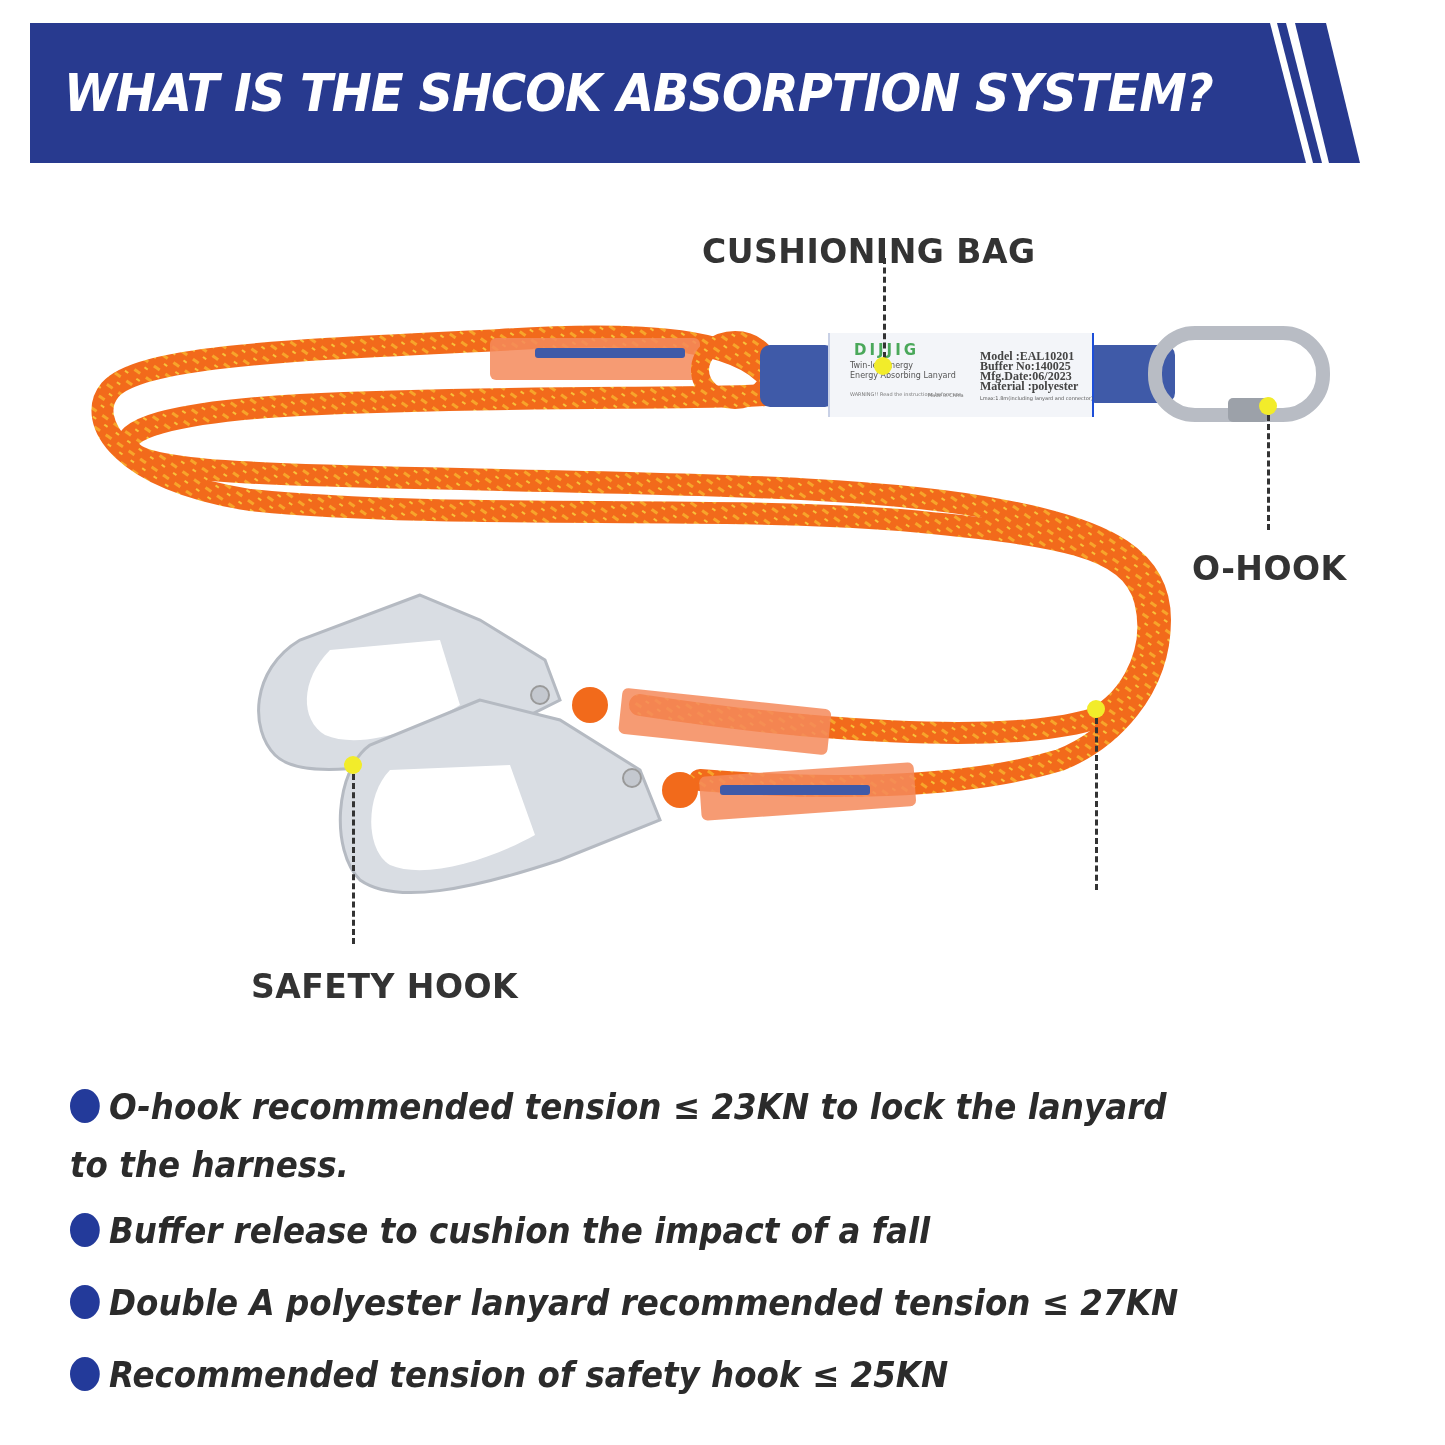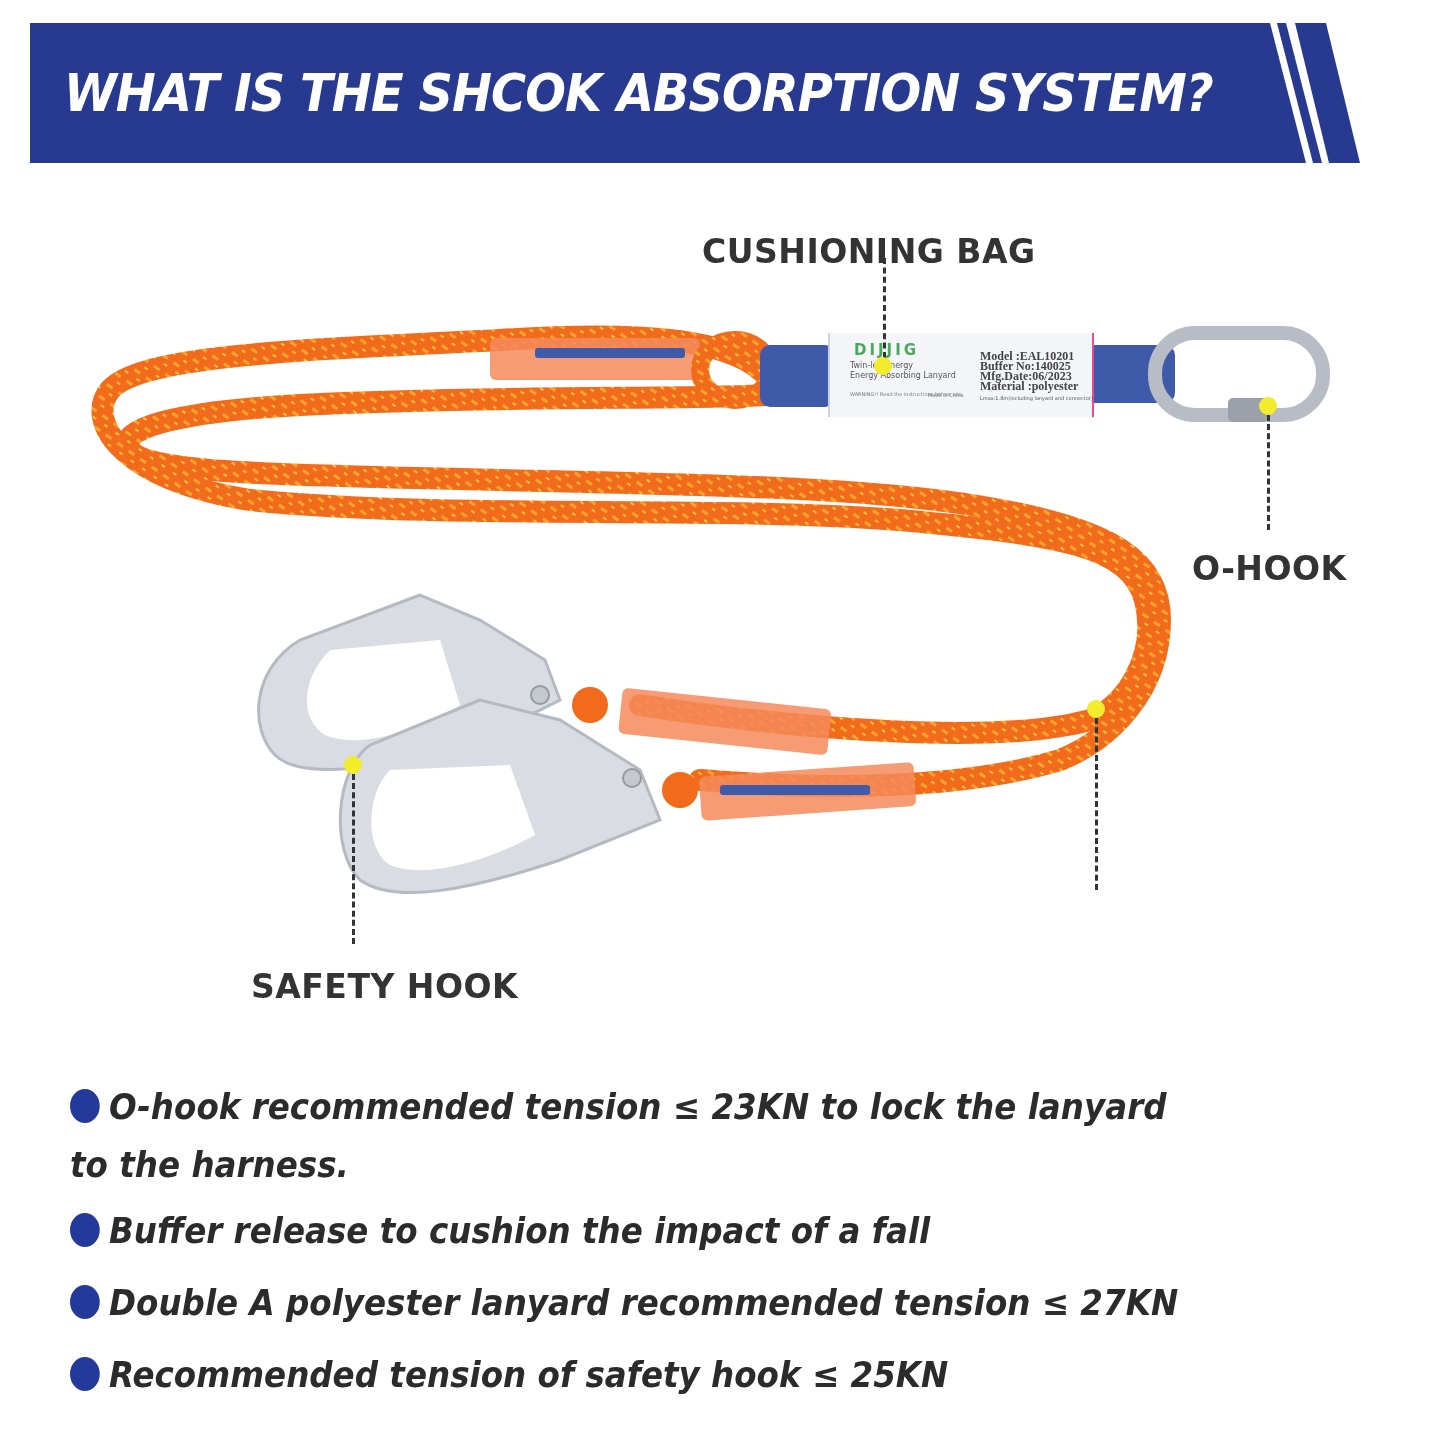--- a/index.html
+++ b/index.html
@@ -7,21 +7,21 @@
   .banner{position:absolute;left:11px;top:23px;width:1445px;height:140px;margin-left:19px;}
   .banner svg{position:absolute;left:0;top:0;}
   .banner-title{position:absolute;left:34px;top:40px;font-family:"DejaVu Sans",sans-serif;font-weight:bold;font-style:italic;font-size:52px;color:#fff;letter-spacing:-1px;transform:scaleX(0.92);transform-origin:left center;white-space:nowrap;}
   .label{position:absolute;font-family:"DejaVu Sans",sans-serif;font-weight:bold;font-size:33px;color:#333;letter-spacing:0.5px;line-height:40px;white-space:nowrap;margin-top:16px;}
   .dash{position:absolute;width:0;border-left:3px dashed #333;}
   .dot{position:absolute;width:18px;height:18px;border-radius:50%;background:#f2ec2a;}
   .illustration{position:absolute;left:0;top:0;}
   .bullets{position:absolute;left:70px;top:1078px;}
   .bullet{position:relative;font-family:"DejaVu Sans",sans-serif;font-weight:bold;font-style:italic;font-size:35px;color:#2b2b2b;line-height:58px;transform:scaleX(0.93);transform-origin:left center;white-space:nowrap;}
   .bullet .b-dot{display:inline-block;width:32px;height:34px;border-radius:50%;background:#233a9a;vertical-align:-4px;margin-right:10px;}
-  .label-card{position:absolute;left:828px;top:333px;width:262px;height:84px;background:#f3f5f9;border-left:2px solid #c9d1e6;border-right:2px solid #ec4899;}
+  .label-card{position:absolute;left:828px;top:333px;width:262px;height:84px;background:#f3f5f9;border-left:2px solid #c9d1e6;border-right:2px solid #1d4ed8;}
   .card-brand{position:absolute;left:24px;top:8px;font-family:"DejaVu Sans",sans-serif;font-weight:bold;font-size:15px;color:#4aa85a;letter-spacing:3px;}
   .card-sub{position:absolute;left:20px;top:28px;font-size:8px;color:#555;line-height:10px;white-space:nowrap;}
   .card-specs{position:absolute;left:150px;top:18px;font-size:12px;font-weight:bold;color:#444;line-height:10px;white-space:nowrap;font-family:Liberation Serif, serif;}
   .card-note{position:absolute;left:20px;top:58px;font-size:5px;color:#777;white-space:nowrap;}
   .card-made{position:absolute;left:98px;top:59px;font-size:5px;color:#777;}
   .card-lmax{position:absolute;left:150px;top:62px;font-size:5px;color:#555;white-space:nowrap;}
 </style>
 </head>
 <body>
 

